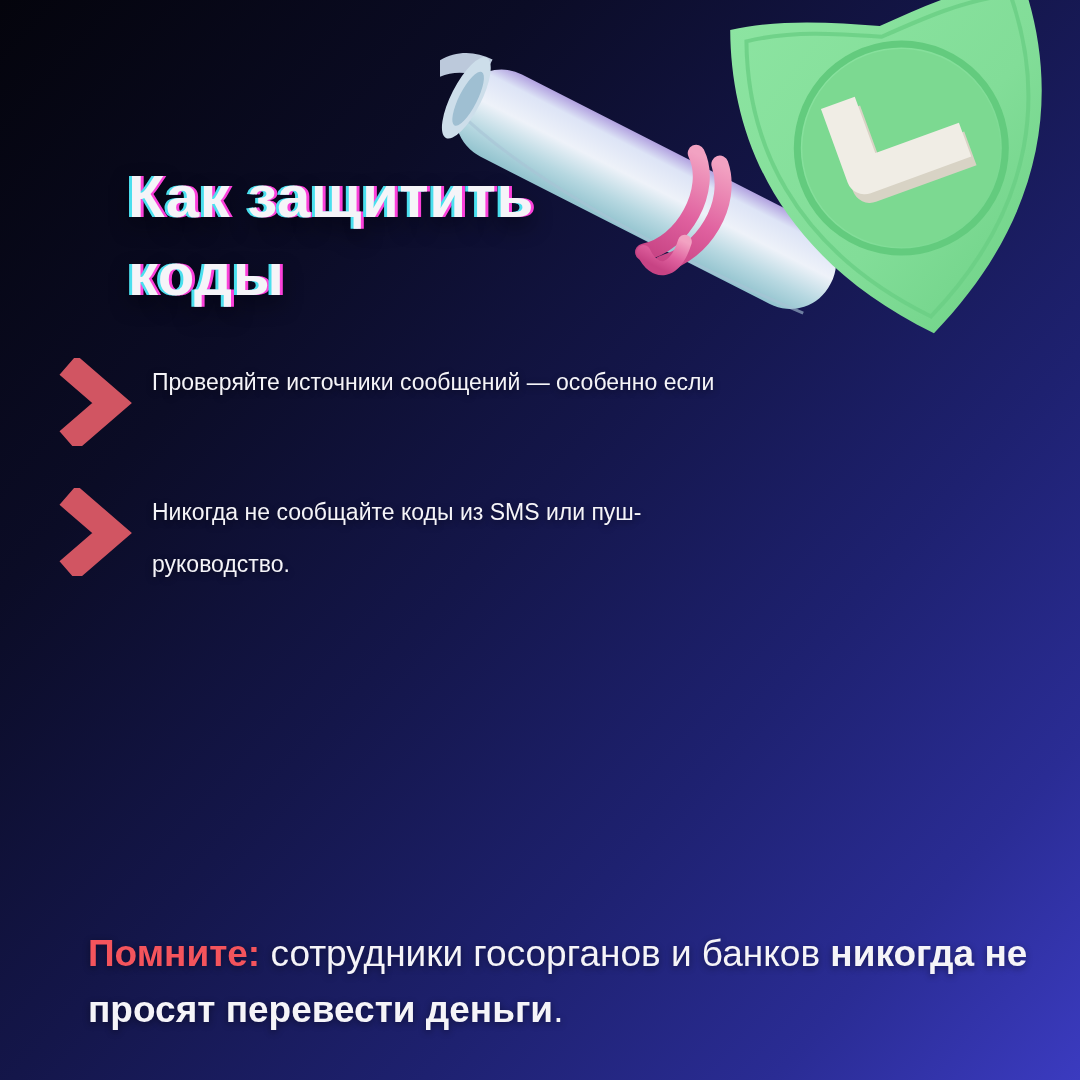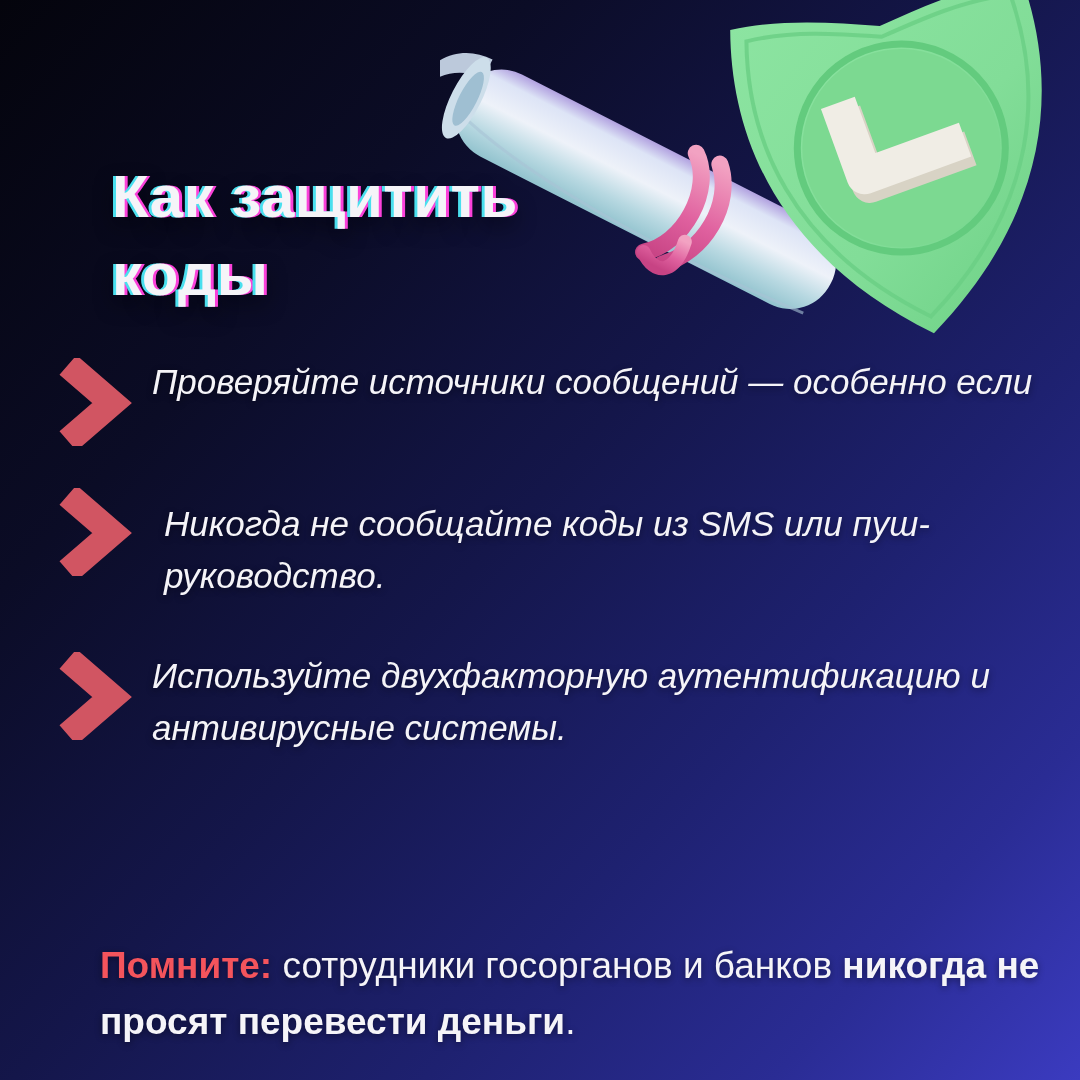--- a/index.html
+++ b/index.html
@@ -12,39 +12,38 @@
       var(--bg-dark,#04040c) 0%,
       #0b0c26 26%,
       #14164a 48%,
       #1e2170 68%,
       #2a2c94 85%,
       var(--bg-bright,#3b3bc0) 100%);
   }
 
   
   .title{
-    position:absolute;left:112px;top:158px;
+    position:absolute;left:128px;top:158px;
     color:var(--text-white,#f5f4f8);
     font-size:60px;font-weight:700;line-height:78px;
     letter-spacing:.5px;
     text-shadow:-3px 0 0 var(--glitch-cyan,#4adfee),
                  3px 0 0 var(--glitch-magenta,#fb41da),
                  0 9px 20px rgba(0,0,10,.65);
   }
   .title .line{display:block;}
 
   
   .tips{position:absolute;left:58px;top:356px;width:990px;}
   .tip{display:flex;align-items:flex-start;margin-bottom:36px;}
   .tip-icon{flex:0 0 94px;padding-top:2px;}
   .tip-text{
     color:var(--text-white,#f5f4f8);
-    font-size:35px;line-height:52px;font-weight:400;
+    font-size:23px;line-height:52px;font-weight:400;
     text-shadow:0 2px 7px rgba(0,0,12,.45);
-    font-style:italic;
   }
   .tip-text .line{display:block;}
 
   
   .footer{
     position:absolute;left:88px;top:926px;width:950px;
     color:var(--text-white,#f5f4f8);
     font-size:37px;line-height:56px;font-weight:400;
     text-shadow:0 2px 7px rgba(0,0,12,.45);
   }
@@ -133,37 +132,26 @@
       </p>
     </div>
 
 
     <div class="tip">
       <span class="tip-icon">
         <svg width="76" height="88" viewBox="0 0 76 88">
           <path d="M10,7 L54,45 L10,83" fill="none" stroke="#d15562" stroke-width="26" stroke-linejoin="miter" stroke-linecap="butt"></path>
         </svg>
       </span>
-      <p class="tip-text" style="margin:12px">
+      <p class="tip-text" style="margin:0">
         <span class="line">Никогда не сообщайте коды из SMS или пуш-</span>
         <span class="line">руководство.</span>
       </p>
     </div>
 
-    <div class="tip">
-      <span class="tip-icon">
-        <svg width="76" height="88" viewBox="0 0 76 88">
-          <path d="M10,7 L54,45 L10,83" fill="none" stroke="#d15562" stroke-width="26" stroke-linejoin="miter" stroke-linecap="butt"></path>
-        </svg>
-      </span>
-      <p class="tip-text" style="margin:0">
-        <span class="line">Используйте двухфакторную аутентификацию и</span>
-        <span class="line">антивирусные системы.</span>
-      </p>
-    </div>
 
   </div>
 
-  <p class="footer" style="margin:12px">
+  <p class="footer" style="margin:0">
     <span class="red">Помните:</span><span> сотрудники госорганов и банков </span><span class="bold">никогда не просят перевести деньги</span><span>.</span>
   </p>
 
 </div>
 
 </body></html>

